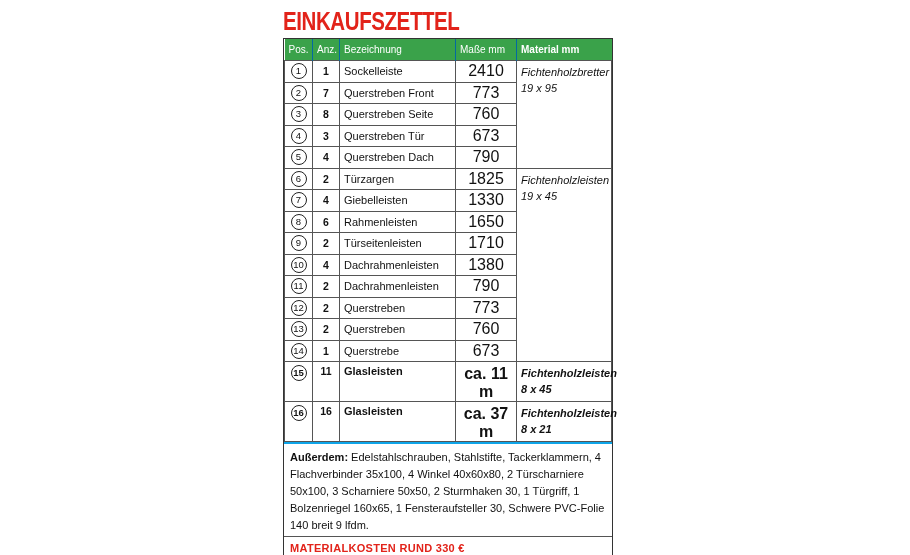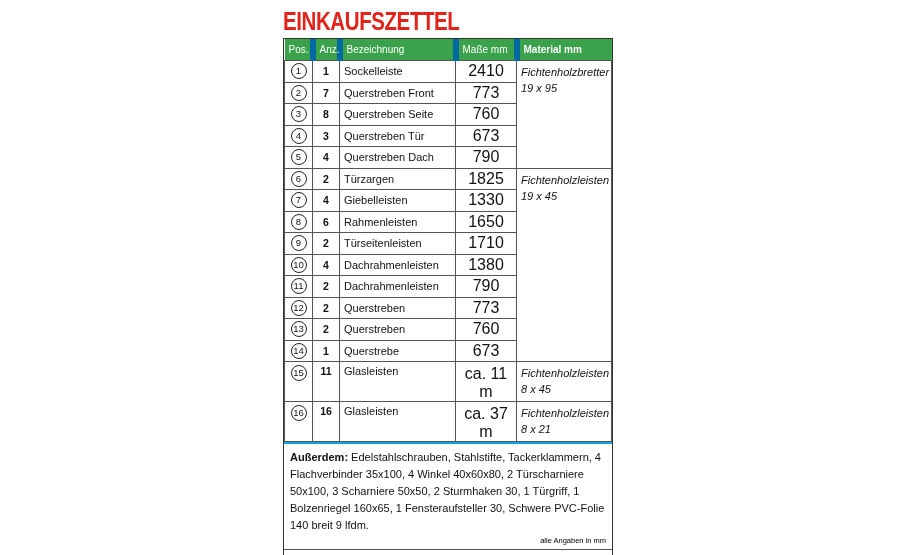--- a/index.html
+++ b/index.html
@@ -1,29 +1,29 @@
 <!DOCTYPE html>
 <html><head>
 <meta charset="utf-8">
 <style>
   html,body{margin:0;padding:0;background:#fff;}
   body{width:910px;height:555px;position:relative;overflow:hidden;font-family:"Liberation Sans",sans-serif;}
   .title{position:absolute;left:283px;top:7px;font-size:25px;font-weight:bold;color:#e2231a;letter-spacing:-0.5px;transform:scaleX(0.82);transform-origin:left top;}
   .sheet{position:absolute;left:283px;top:38px;width:330px;border:1px solid #333;box-sizing:border-box;}
   table{border-collapse:collapse;width:100%;table-layout:fixed;font-size:11.5px;color:#111;}
-  th{background:#3aa24a;color:#fff;font-weight:normal;font-size:10px;text-align:left;height:21px;padding:0 4px;border-right:6px solid #0369a1;}
+  th{background:#3aa24a;color:#fff;font-weight:normal;font-size:10px;text-align:left;height:21px;padding:0 4px;border-right:1px solid #0369a1;}
   th:last-child{border-right:none;font-weight:bold;}
   td{border:1px solid #555;height:20.5px;padding:0 4px;vertical-align:middle;}
   td.pos{text-align:center;}
   .circ{display:inline-block;width:14px;height:14px;border:1px solid #222;border-radius:50%;font-size:9.5px;line-height:14px;text-align:center;}
   td.anz{text-align:center;font-weight:bold;font-size:10.5px;}
   td.bez{font-size:11px;margin-top:8px;}
   td.mass{text-align:center;font-size:16px;}
   td.mat{vertical-align:top;font-style:italic;font-size:11px;padding-top:3px;line-height:16px;}
-  tr.tall td{height:32px;vertical-align:top;padding-top:3px;}
+  tr.tall td{height:32px;vertical-align:top;padding-top:3px;font-weight:bold;}
   tr.tall td.mat{padding-top:3px;}
   .extra{border-top:2px solid #0ea5e9;padding:5px 6px 2px 6px;font-size:11px;line-height:17px;color:#111;}
   .extra b{font-weight:bold;}
   .note{text-align:right;font-size:7.5px;padding:0 6px 4px 0;}
   .total{border-top:1px solid #555;padding:5px 6px;color:#e2231a;font-weight:bold;font-size:11px;letter-spacing:0.3px;}
 </style>
 </head>
 <body>
 
 <div class="title">EINKAUFSZETTEL</div>
@@ -157,15 +157,14 @@
           <td class="mat" rowspan="1">
             <div>Fichtenholzleisten</div>
             <div>8 x 21</div>
           </td>
         </tr>
       </tbody>
   </table>
   <div class="extra">
     <b>Außerdem:</b><span> Edelstahlschrauben, Stahlstifte, Tackerklammern, 4 Flachverbinder 35x100, 4 Winkel 40x60x80, 2 Türscharniere 50x100, 3 Scharniere 50x50, 2 Sturmhaken 30, 1 Türgriff, 1 Bolzenriegel 160x65, 1 Fensteraufsteller 30, Schwere PVC-Folie 140 breit 9 lfdm.</span>
   </div>
-  <div class="note">alle Angaben in mm</div>
   <div class="total">MATERIALKOSTEN RUND 330 €</div>
 </div>
 
 </body></html>

